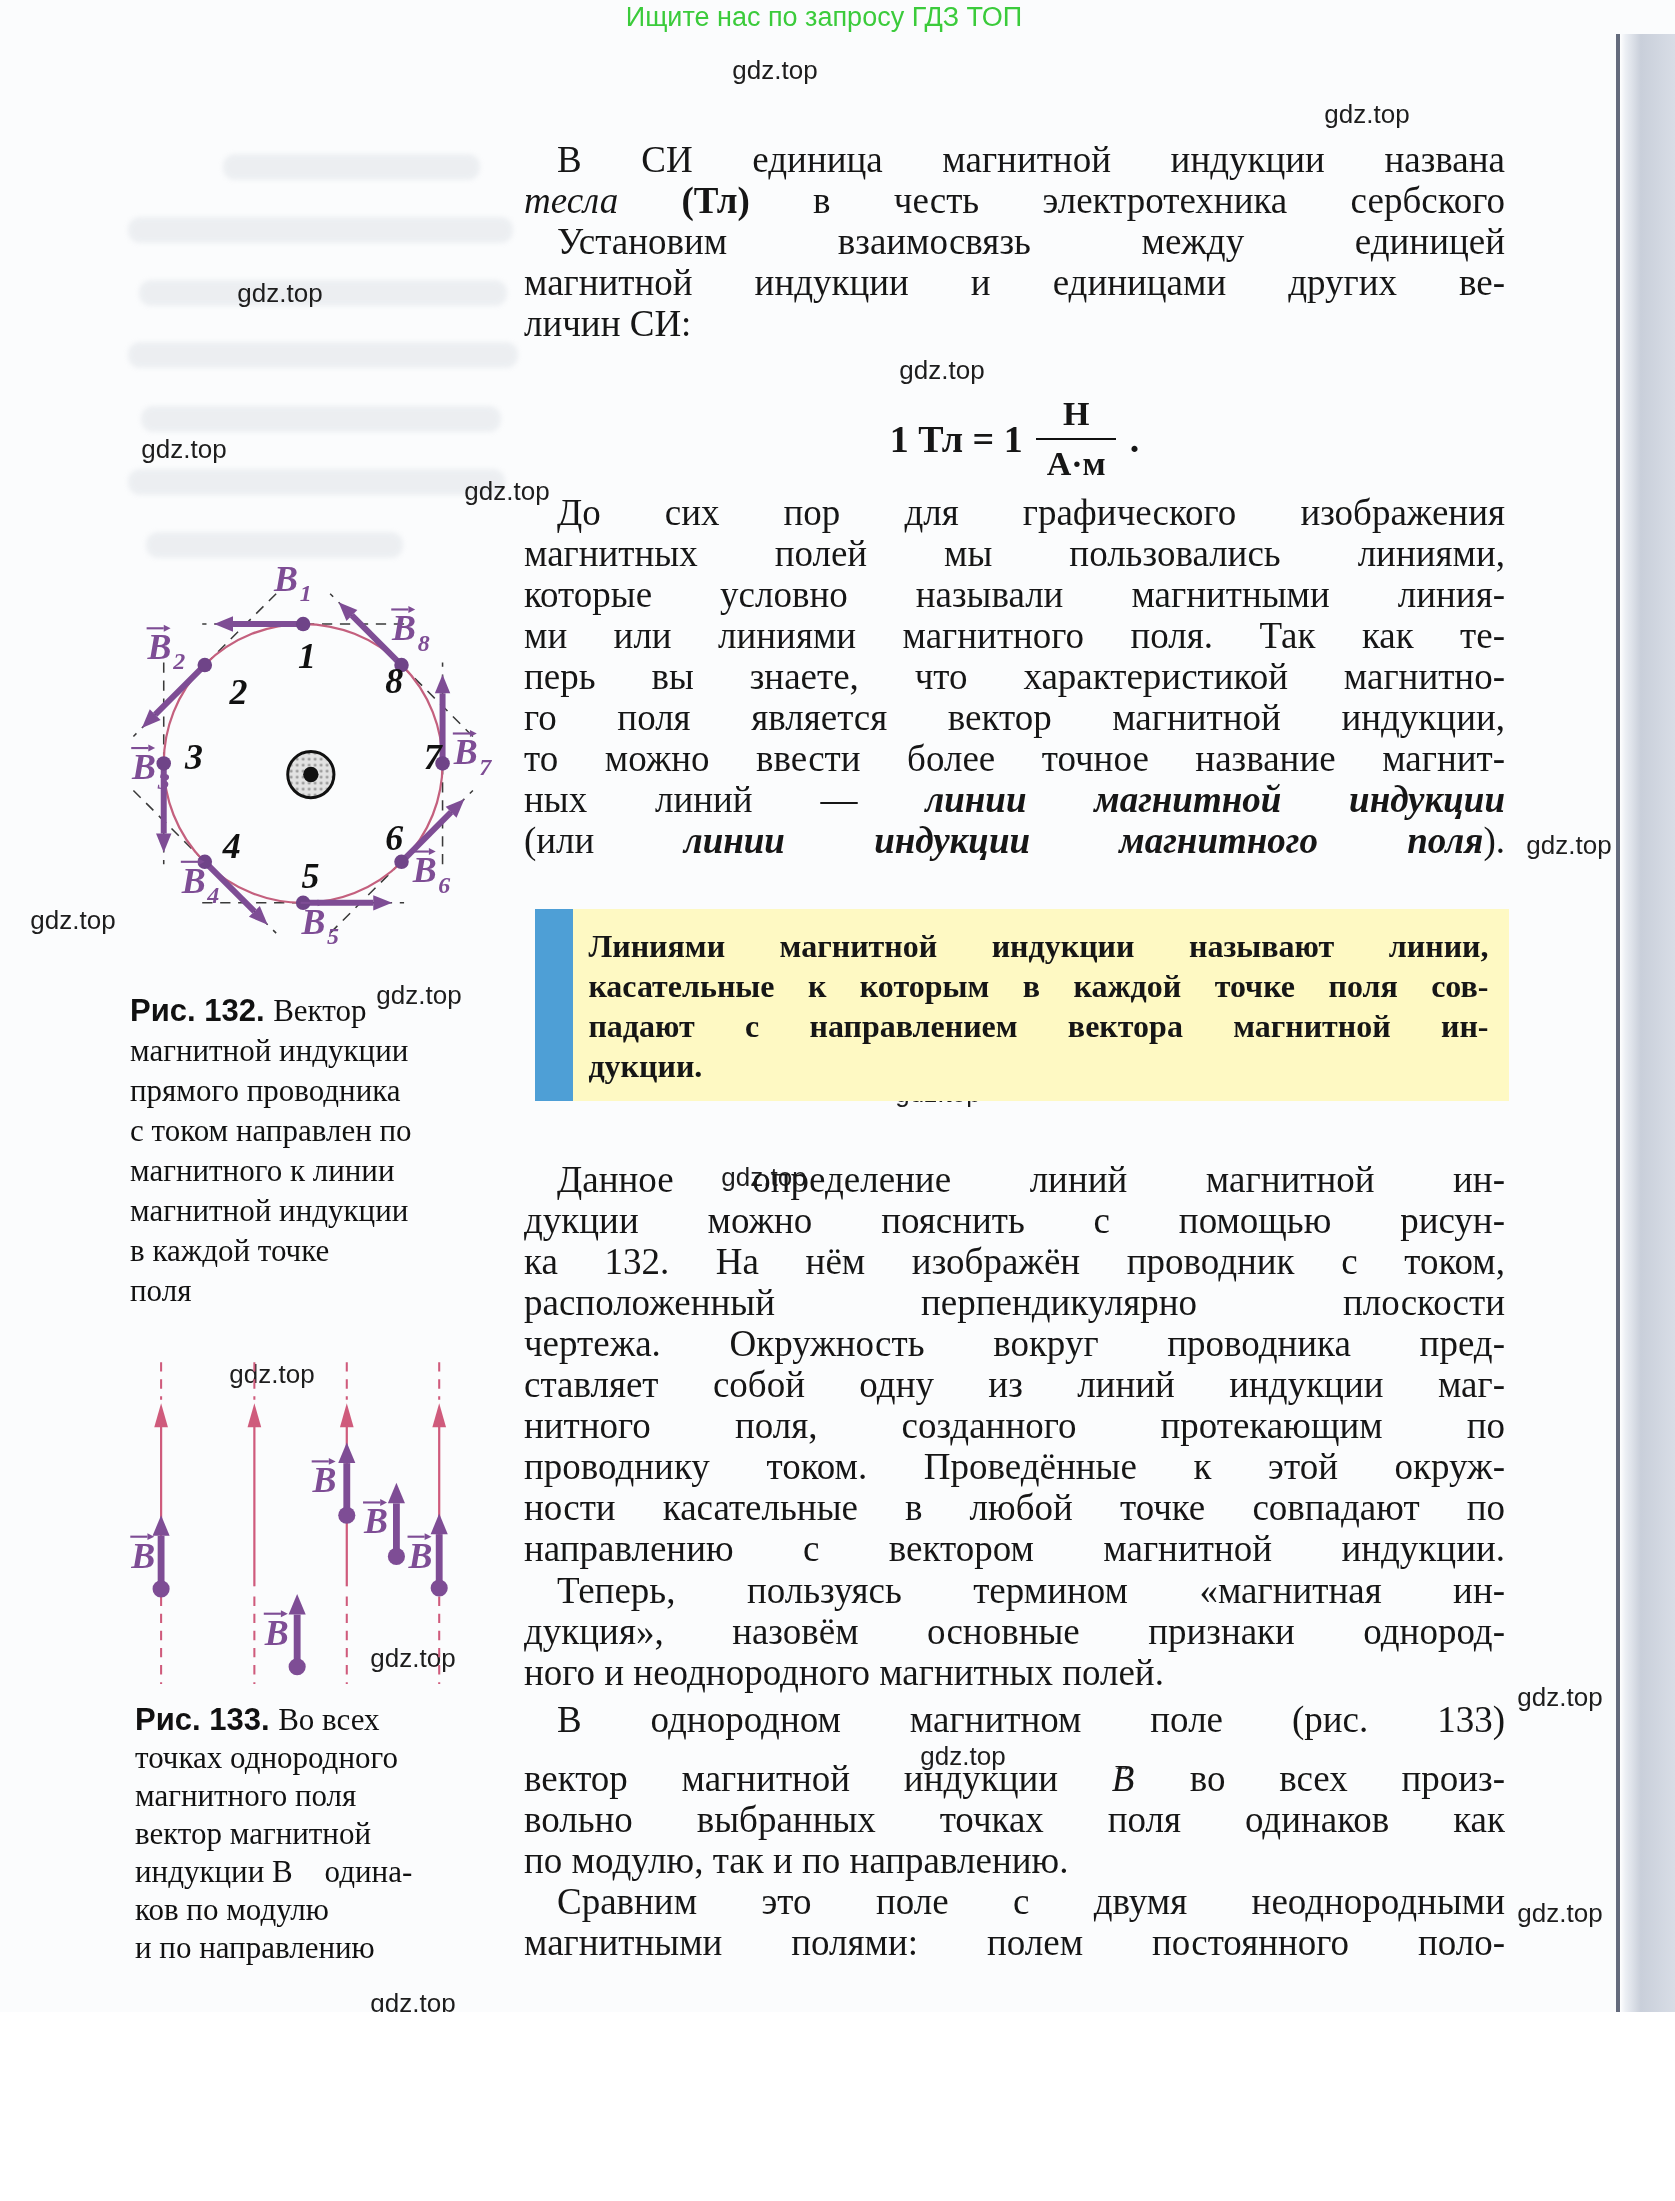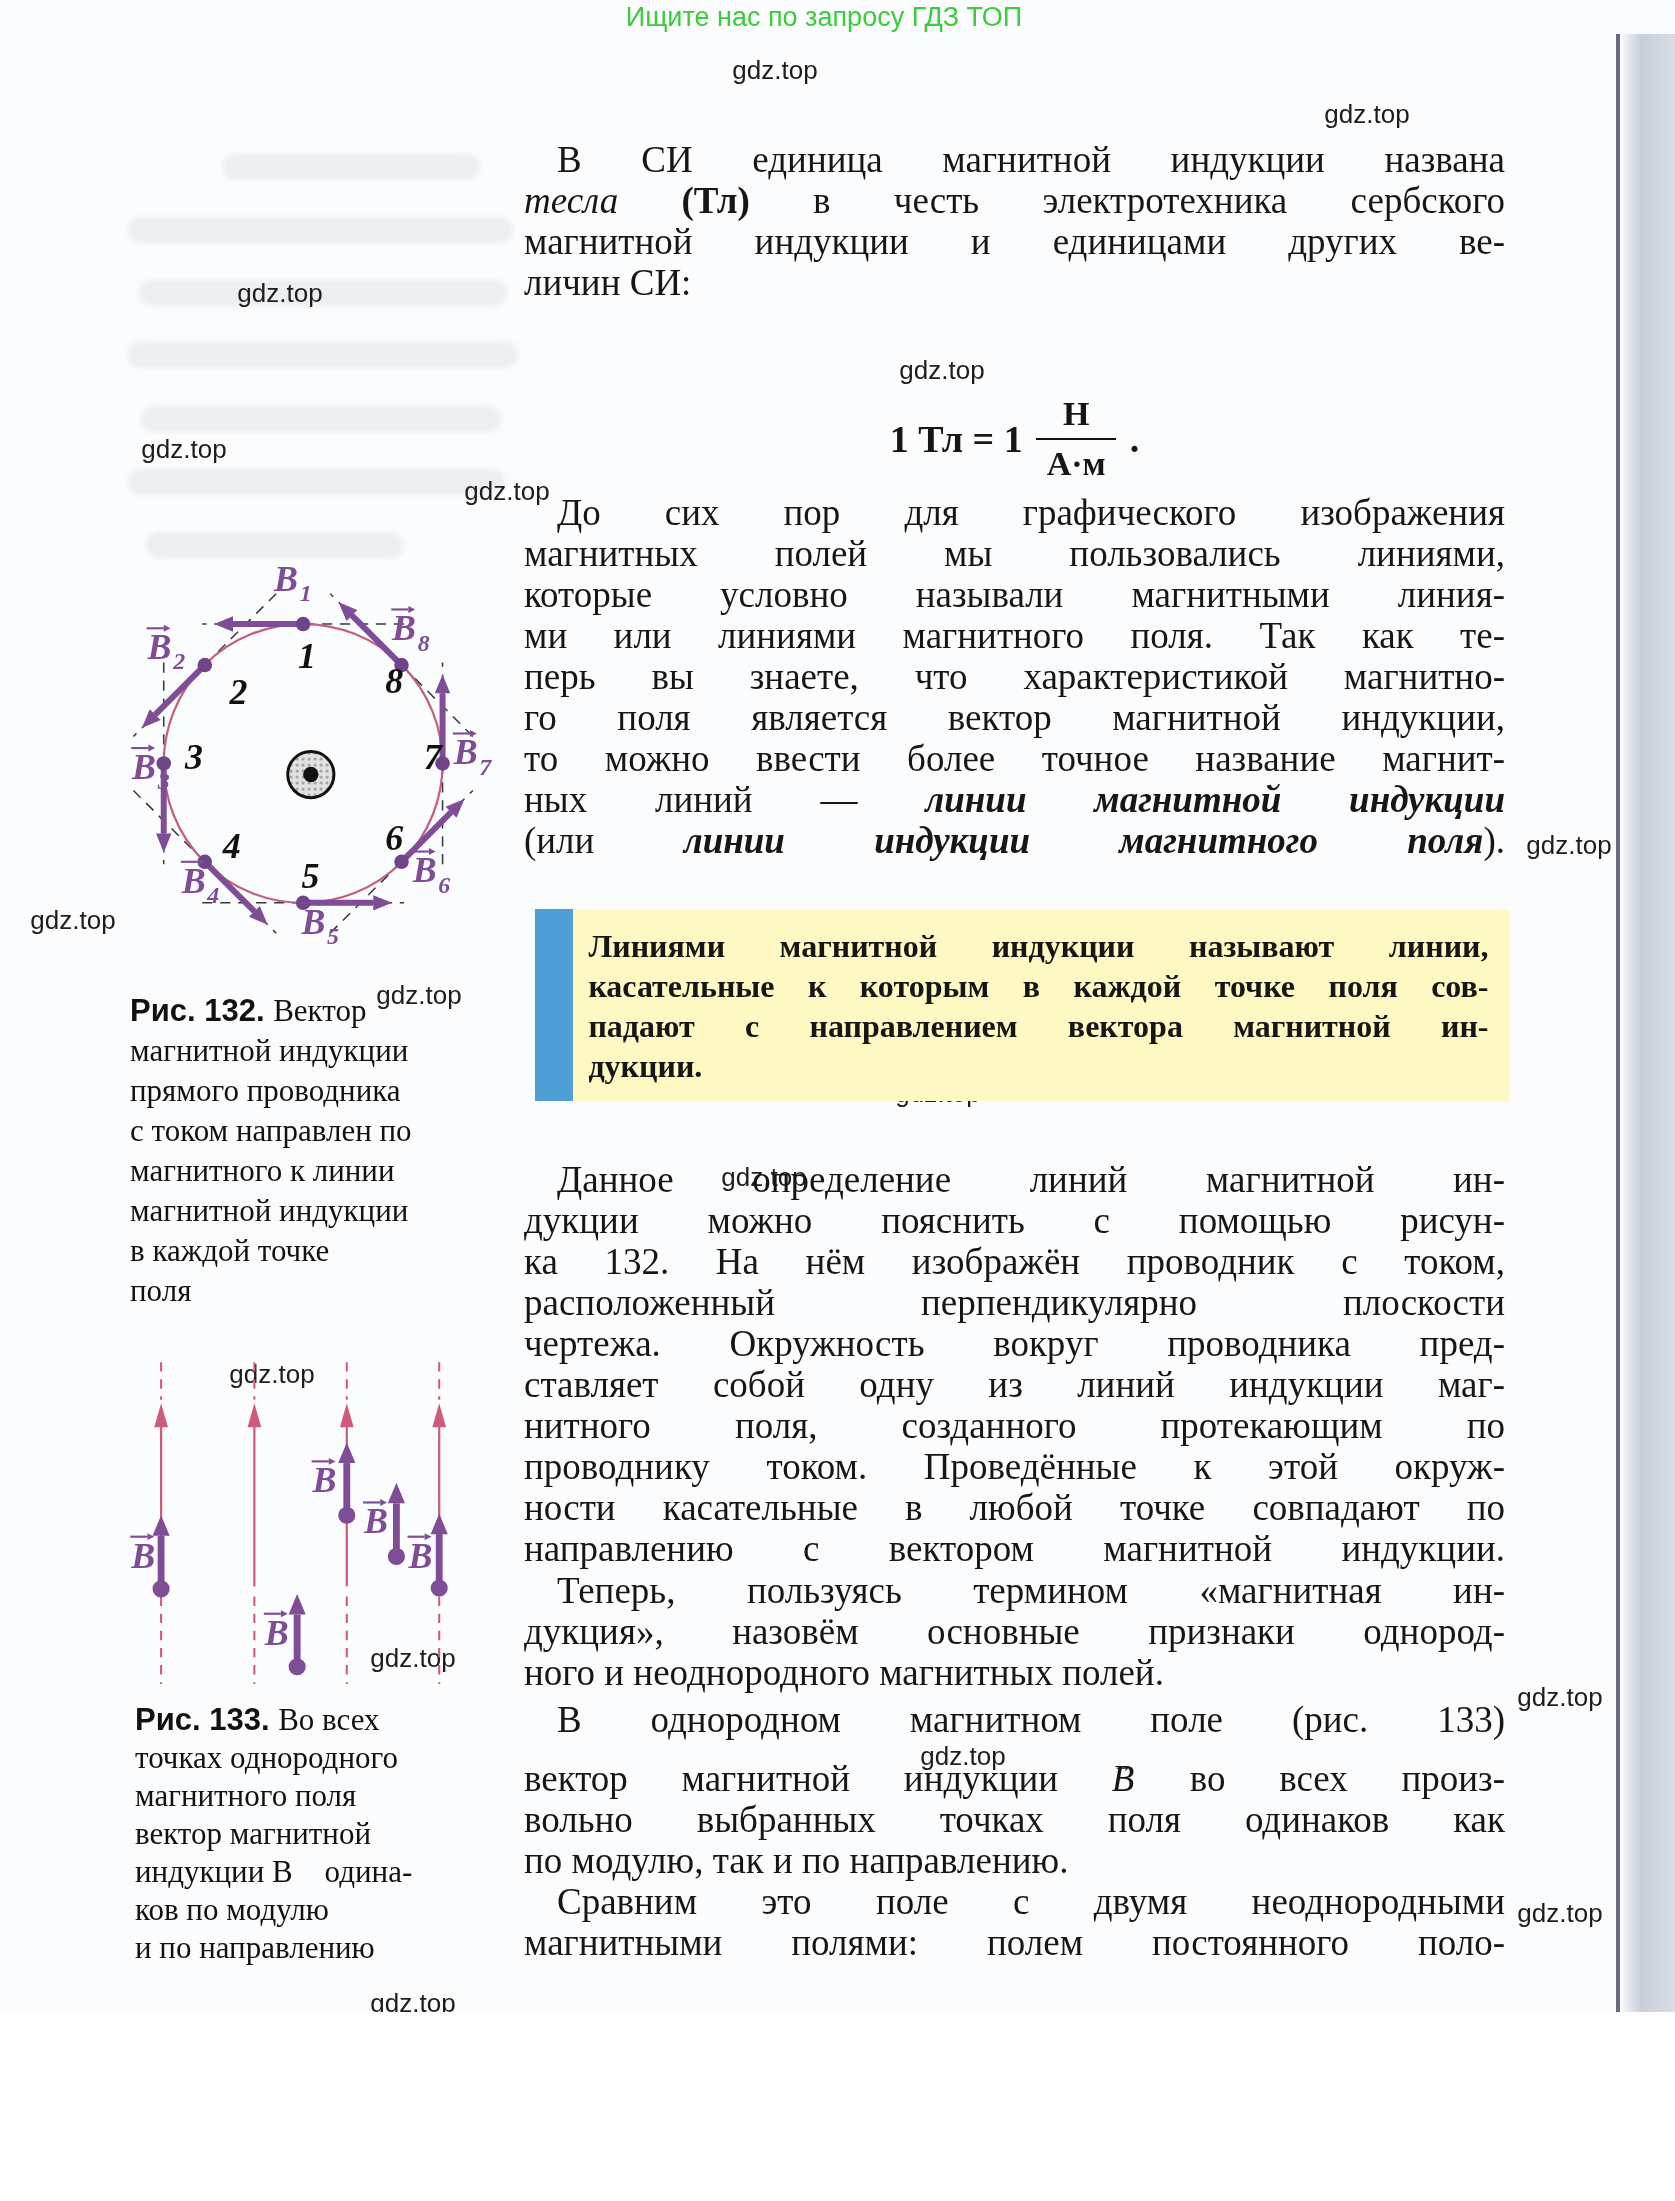--- a/index.html
+++ b/index.html
@@ -88,20 +88,21 @@
       <span class="wm" style="left: 1560px; top: 1913px;">gdz.top</span>
       <span class="wm" style="left: 413px; top: 2003px;">gdz.top</span>
       <span class="wm" style="left: 1186px; top: 2110px;">gdz.top</span>
       <span class="wm" style="left: 141px; top: 2144px;">gdz.top</span>
     </div>
 
   <div id="paras">
       <div class="para" style="top: 139px;">
         <div class="line ind"><span>В СИ единица магнитной индукции названа</span></div>
         <div class="line"><span class="i">тесла</span><span class="b"> (Тл)</span><span> в честь электротехника сербского</span></div>
+        <div class="line ind"><span>Установим взаимосвязь между единицей</span></div>
         <div class="line"><span>магнитной индукции и единицами других ве-</span></div>
         <div class="line end"><span>личин СИ:</span></div>
       </div>
       <div class="para" style="top: 492px;">
         <div class="line ind"><span>До сих пор для графического изображения</span></div>
         <div class="line"><span>магнитных полей мы пользовались линиями,</span></div>
         <div class="line"><span>которые условно называли магнитными линия-</span></div>
         <div class="line"><span>ми или линиями магнитного поля. Так как те-</span></div>
         <div class="line"><span>перь вы знаете, что характеристикой магнитно-</span></div>
         <div class="line"><span>го поля является вектор магнитной индукции,</span></div>

